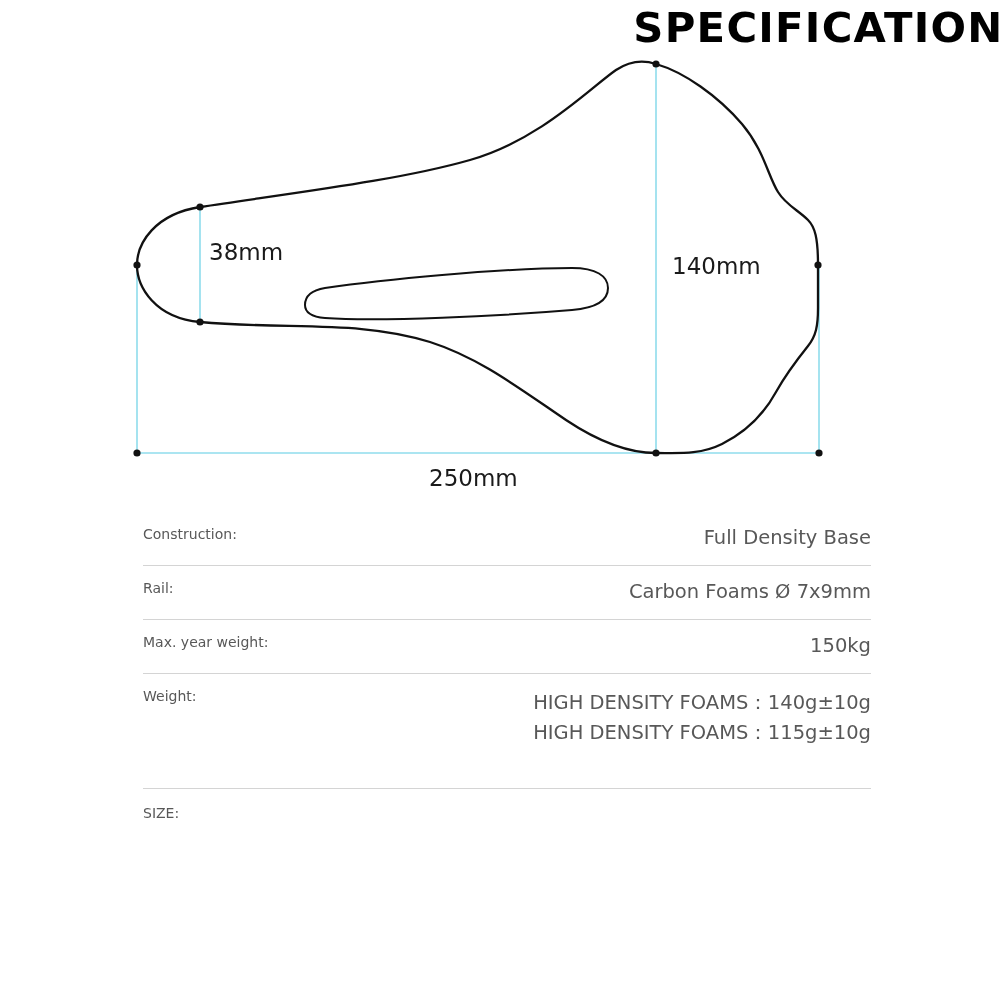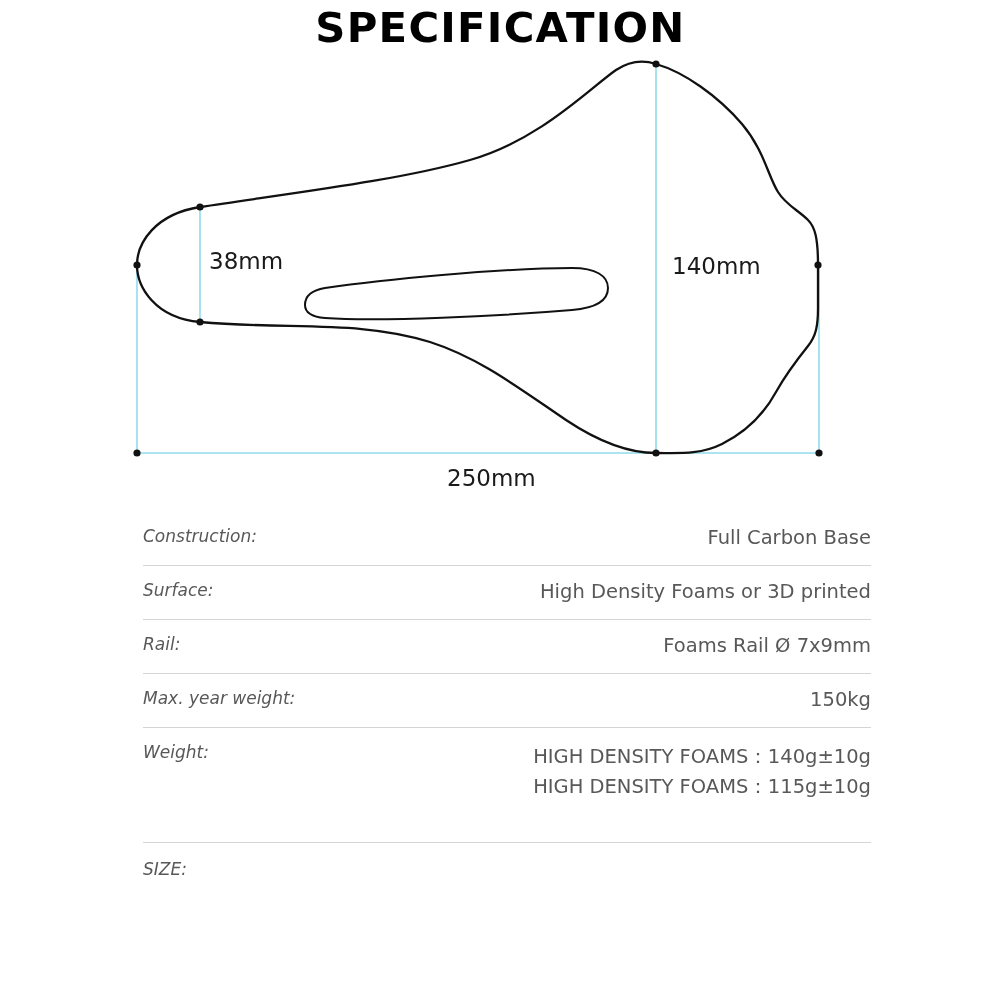--- a/index.html
+++ b/index.html
@@ -17,21 +17,21 @@
 
   
   .title-wrap {
     position: absolute;
     top: 0;
     left: 0;
     width: 1000px;
     height: 56px;
     display: flex;
     align-items: center;
-    justify-content: center;
+    justify-content: flex-end;
   }
   .title {
     font-family: "DejaVu Sans", sans-serif;
     font-size: 41px;
     font-weight: 700;
     letter-spacing: 1.2px;
     color: #000000;
     line-height: 1;
     transform: scaleX(1.02);
   }
@@ -47,23 +47,23 @@
   .diagram svg {
     display: block;
   }
   .dim-label {
     position: absolute;
     color: #1a1a1a;
     font-size: 23px;
     font-family: "DejaVu Sans", sans-serif;
     white-space: nowrap;
   }
-  #dim-width-label  { left: 209px; top: 208px; }
+  #dim-width-label  { left: 209px; top: 199px; }
   #dim-height-label { left: 672px; top: 213px; }
-  #dim-length-label { left: 447px; top: 425px; }
+  #dim-length-label { left: 429px; top: 425px; }
 
   
   .spec-table {
     position: absolute;
     top: 512px;
     left: 143px;
     width: 728px;
   }
   .spec-row {
     display: flex;
@@ -71,25 +71,24 @@
     justify-content: space-between;
     border-bottom: 1px solid #d4d4d4;
     padding: 14px 0 13px 0;
     min-height: 26px;
   }
   .spec-row:last-child {
     border-bottom: none;
   }
   .spec-label {
     color: #585858;
-    font-size: 17px;
+    font-size: 14px;
     font-family: "DejaVu Sans", sans-serif;
     white-space: nowrap;
     flex: 0 0 auto;
-    font-style: italic;
   }
   .spec-value {
     color: #585858;
     font-size: 19.5px;
     font-family: "DejaVu Sans", sans-serif;
     text-align: right;
     flex: 1 1 auto;
     padding-left: 24px;
   }
   .spec-value .vline {
@@ -159,31 +158,27 @@
 
   <div class="dim-label" id="dim-width-label">38mm</div>
   <div class="dim-label" id="dim-height-label">140mm</div>
   <div class="dim-label" id="dim-length-label">250mm</div>
 </div>
 
 <div class="spec-table">
 
   <div class="spec-row">
     <div class="spec-label">Construction:</div>
-    <div class="spec-value">Full Carbon Base</div>
+    <div class="spec-value">Full Density Base</div>
   </div>
 
-  <div class="spec-row">
-    <div class="spec-label">Surface:</div>
-    <div class="spec-value">High Density Foams or 3D printed</div>
-  </div>
 
   <div class="spec-row">
     <div class="spec-label">Rail:</div>
-    <div class="spec-value">Foams Rail Ø 7x9mm</div>
+    <div class="spec-value">Carbon Foams Ø 7x9mm</div>
   </div>
 
   <div class="spec-row">
     <div class="spec-label">Max. year weight:</div>
     <div class="spec-value">150kg</div>
   </div>
 
   <div class="spec-row row-weight">
     <div class="spec-label">Weight:</div>
     <div class="spec-value">

